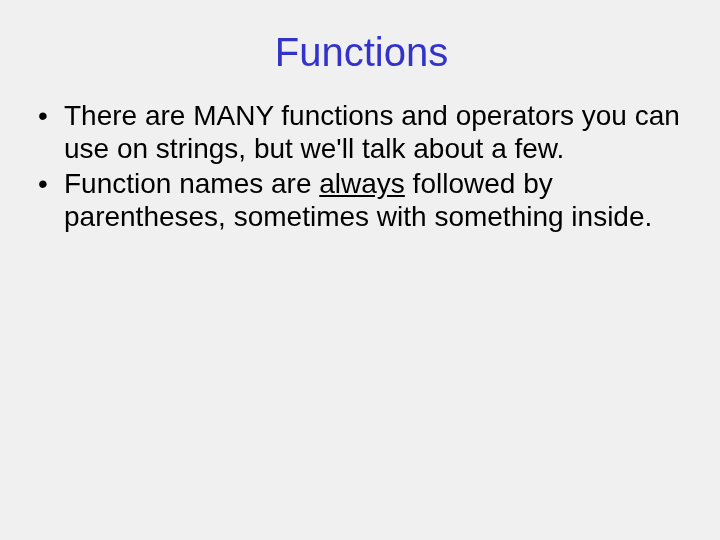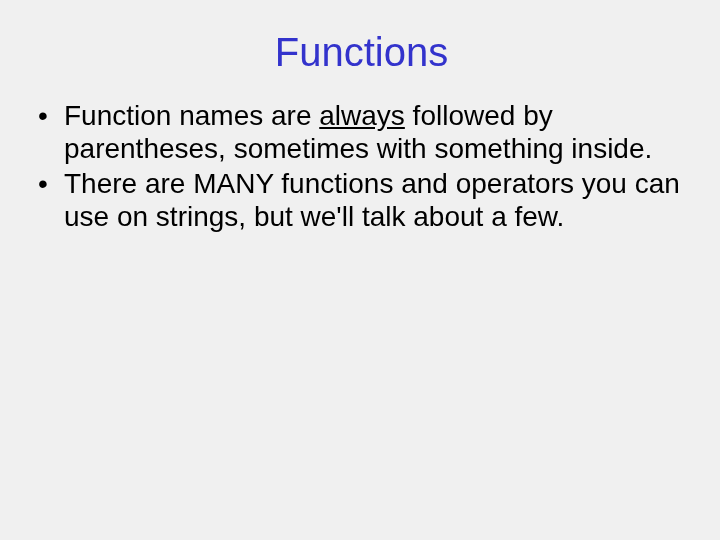--- a/index.html
+++ b/index.html
@@ -43,19 +43,19 @@
   }
   .underline { text-decoration: underline; }
 </style>
 </head>
 <body>
 
 <div class="slide">
   <h1 class="title">Functions</h1>
   <ul class="bullets">
     <li>
-      <span>Function names are </span><span class="underline">always</span><span> followed by parentheses, sometimes with something inside.</span>
+      <span>There are MANY functions and operators you can use on strings, but we'll talk about a few.</span><span class="underline"></span><span></span>
     </li>
     <li>
-      <span>There are MANY functions and operators you can use on strings, but we'll talk about a few.</span><span class="underline"></span><span></span>
+      <span>Function names are </span><span class="underline">always</span><span> followed by parentheses, sometimes with something inside.</span>
     </li>
   </ul>
 </div>
 
 </body></html>

